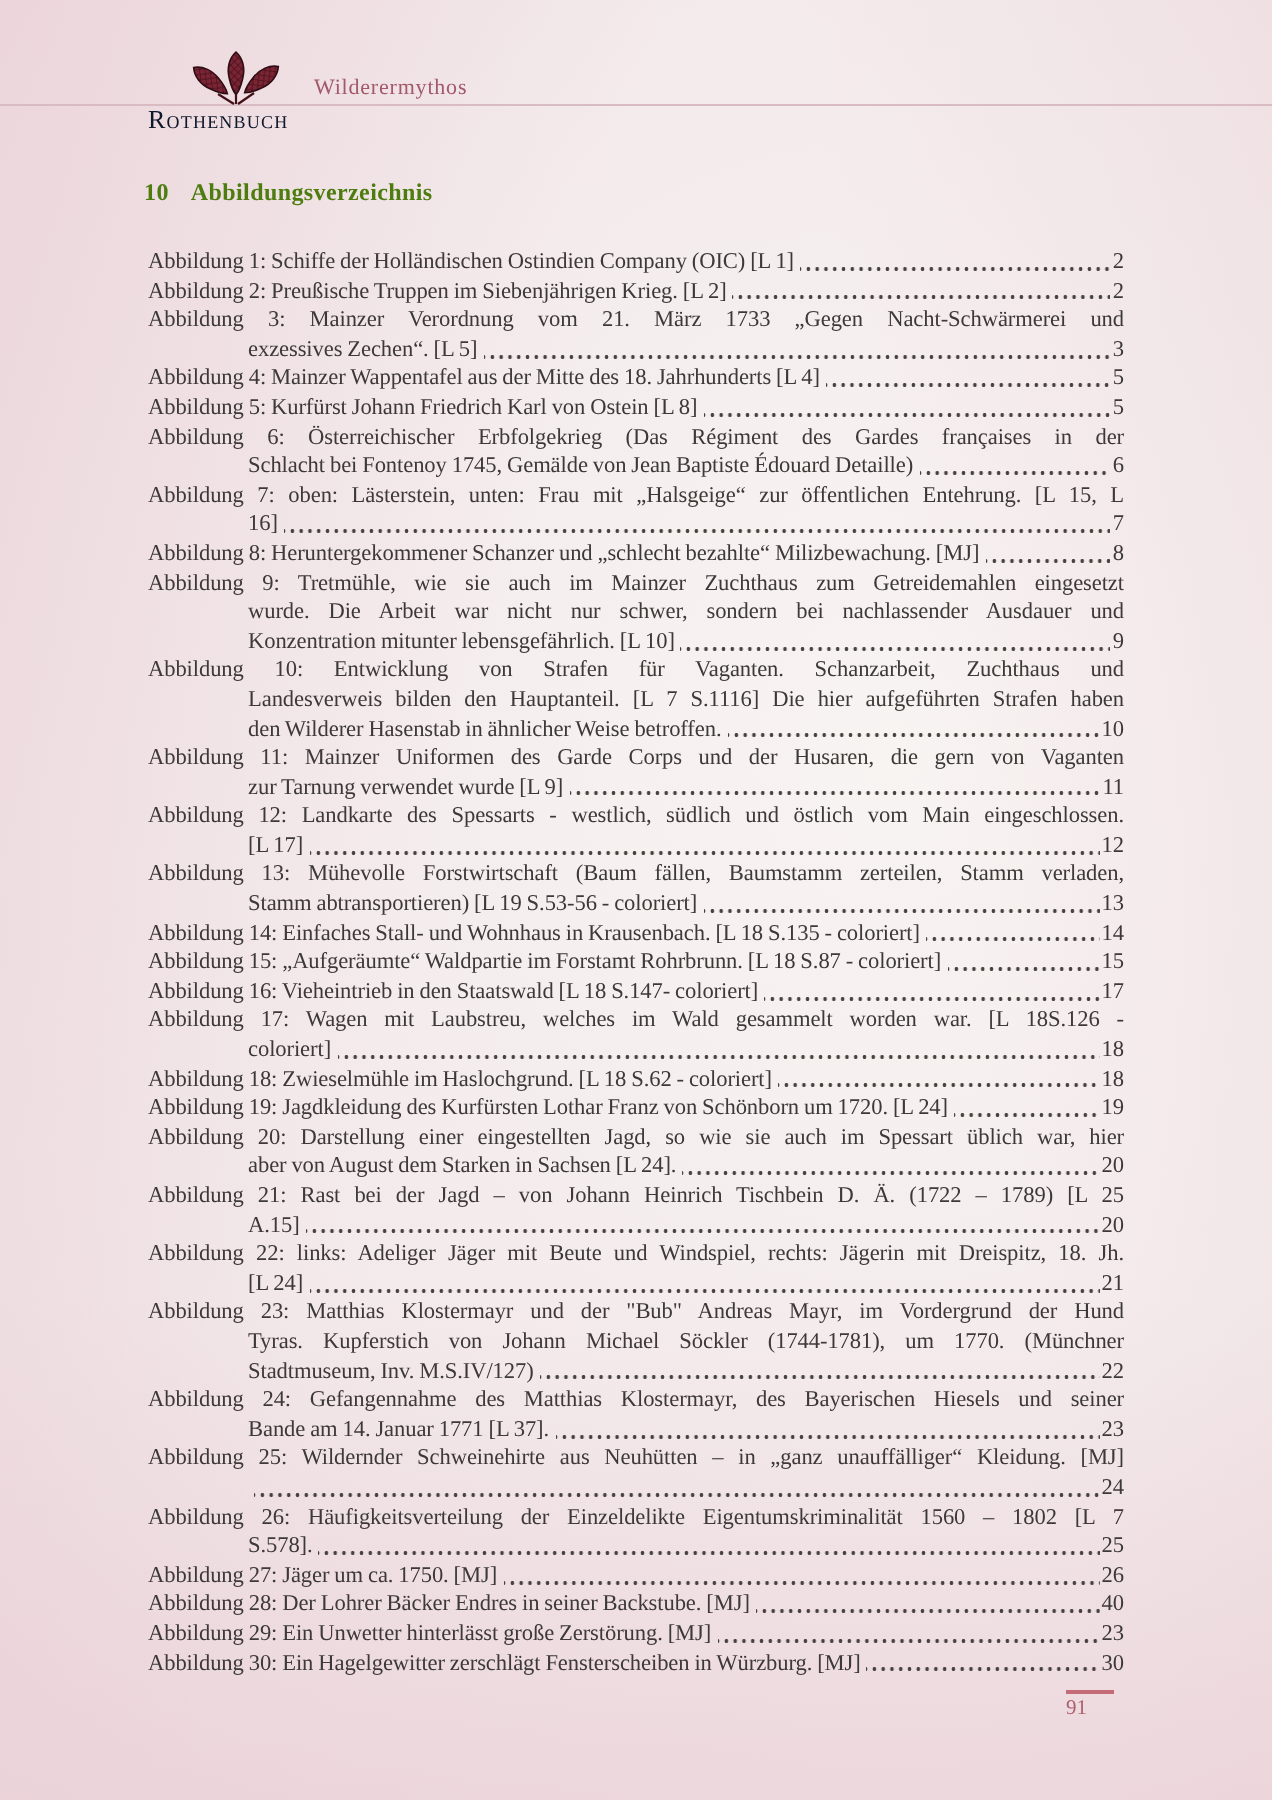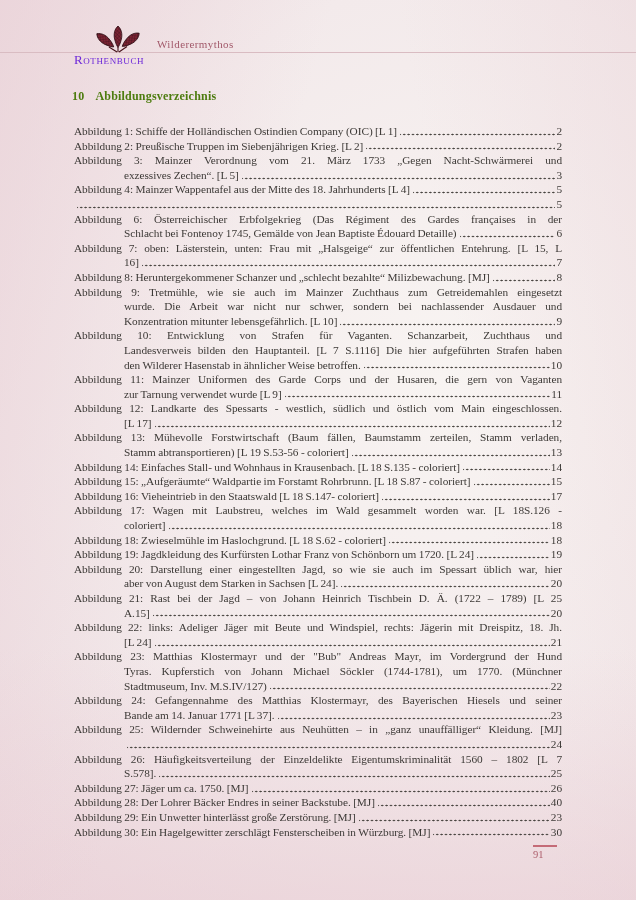--- a/index.html
+++ b/index.html
@@ -13,21 +13,21 @@
       radial-gradient(ellipse 100% 80% at 70% 42%, #f8f4f2 0%, #f3eaeb 55%, #eddde1 100%);
   }
   .page{position:absolute;inset:0;}
 
   
   .header-rule{position:absolute;left:0;right:0;top:52px;height:1px;background:#d9bcc2;}
   .logo{position:absolute;left:92px;top:25px;width:52px;height:29px;}
   .brand{
     position:absolute;left:74px;top:53px;
     font-variant:small-caps;font-size:13px;letter-spacing:.6px;
-    color:#6d28d9;line-height:13px;
+    color:#0f172a;line-height:13px;
   }
   .doc-title{
     position:absolute;left:157px;top:38px;
     font-size:11px;letter-spacing:.4px;color:#a2596a;line-height:13px;
   }
 
   
   .sec-title{
     position:absolute;left:72px;top:84px;margin:0;
     font-size:12px;font-weight:bold;color:#4d7c0f;letter-spacing:.2px;line-height:24px;
@@ -116,20 +116,21 @@
       </div>
       <div class="toc-entry">
         <div class="line last">
           <span class="t">Abbildung 4: Mainzer Wappentafel aus der Mitte des 18. Jahrhunderts [L 4]</span>
           <span class="leader"></span>
           <span class="pg">5</span>
         </div>
       </div>
       <div class="toc-entry">
         <div class="line last">
+          <span class="t">Abbildung 5: Kurfürst Johann Friedrich Karl von Ostein [L 8]</span>
           <span class="leader"></span>
           <span class="pg">5</span>
         </div>
       </div>
       <div class="toc-entry">
         <div class="line fill">Abbildung 6: Österreichischer Erbfolgekrieg (Das Régiment des Gardes françaises in der</div>
         <div class="line cont last">
           <span class="t">Schlacht bei Fontenoy 1745, Gemälde von Jean Baptiste Édouard Detaille)</span>
           <span class="leader"></span>
           <span class="pg">6</span>

